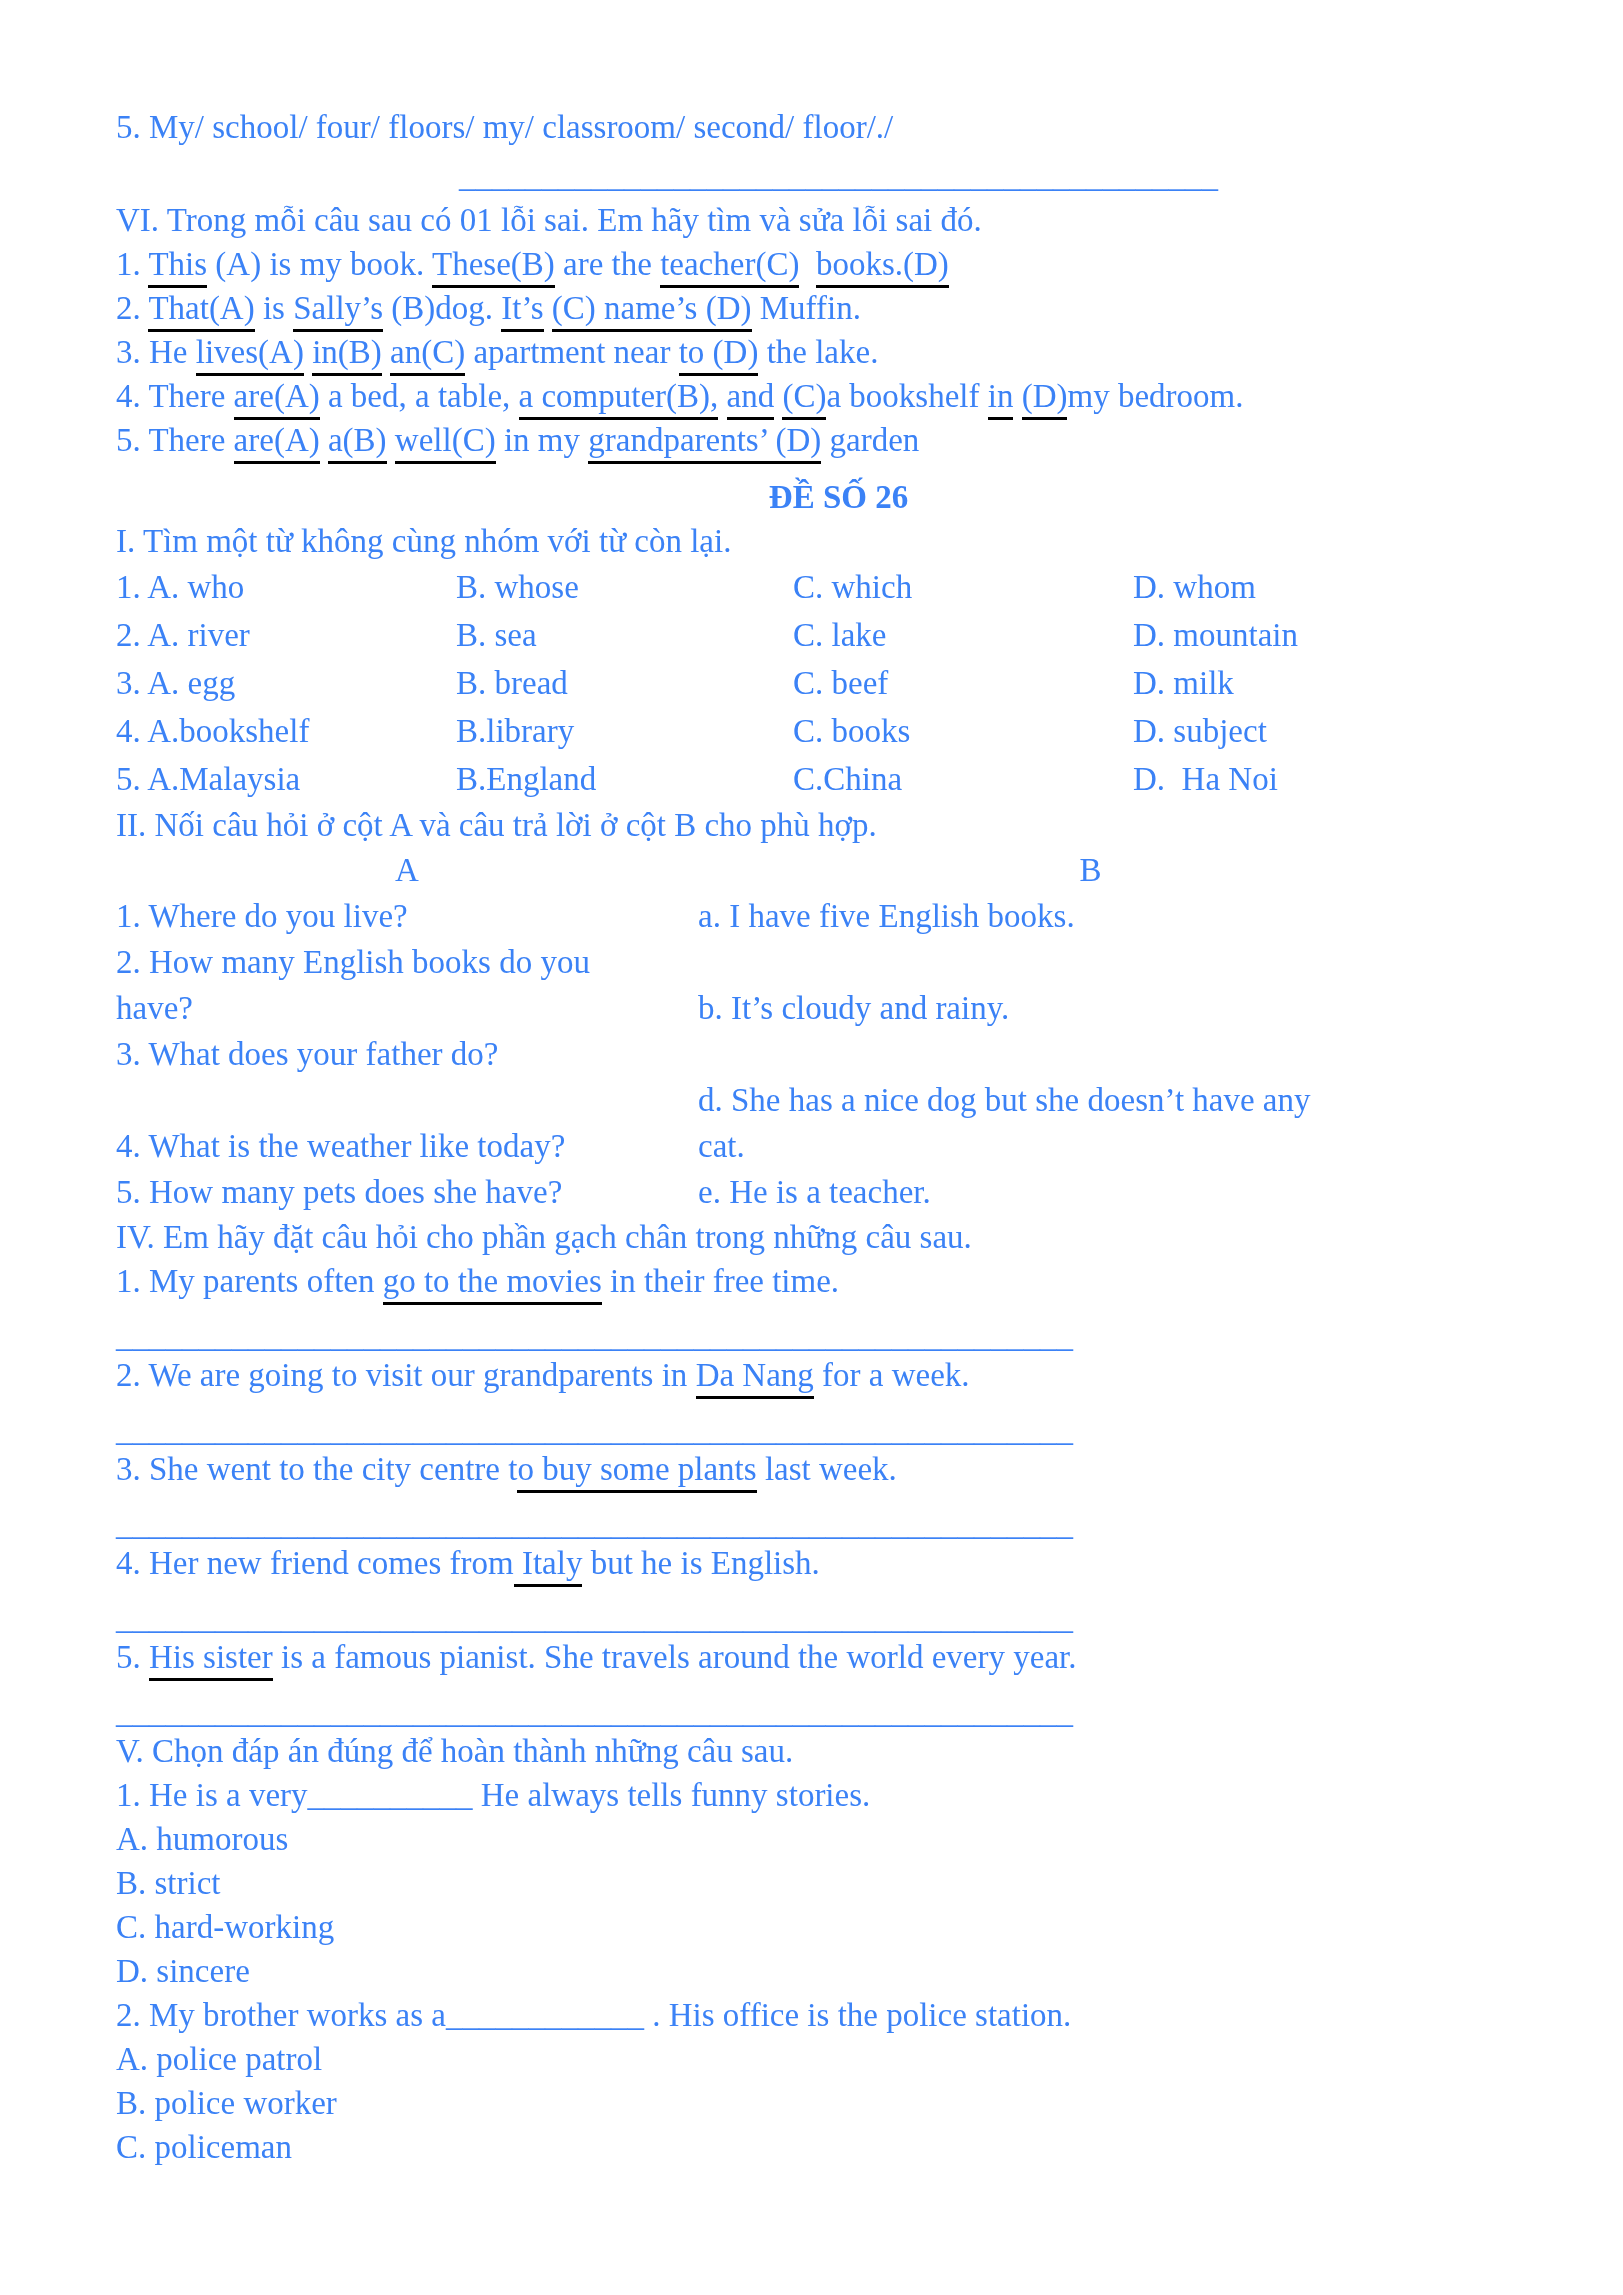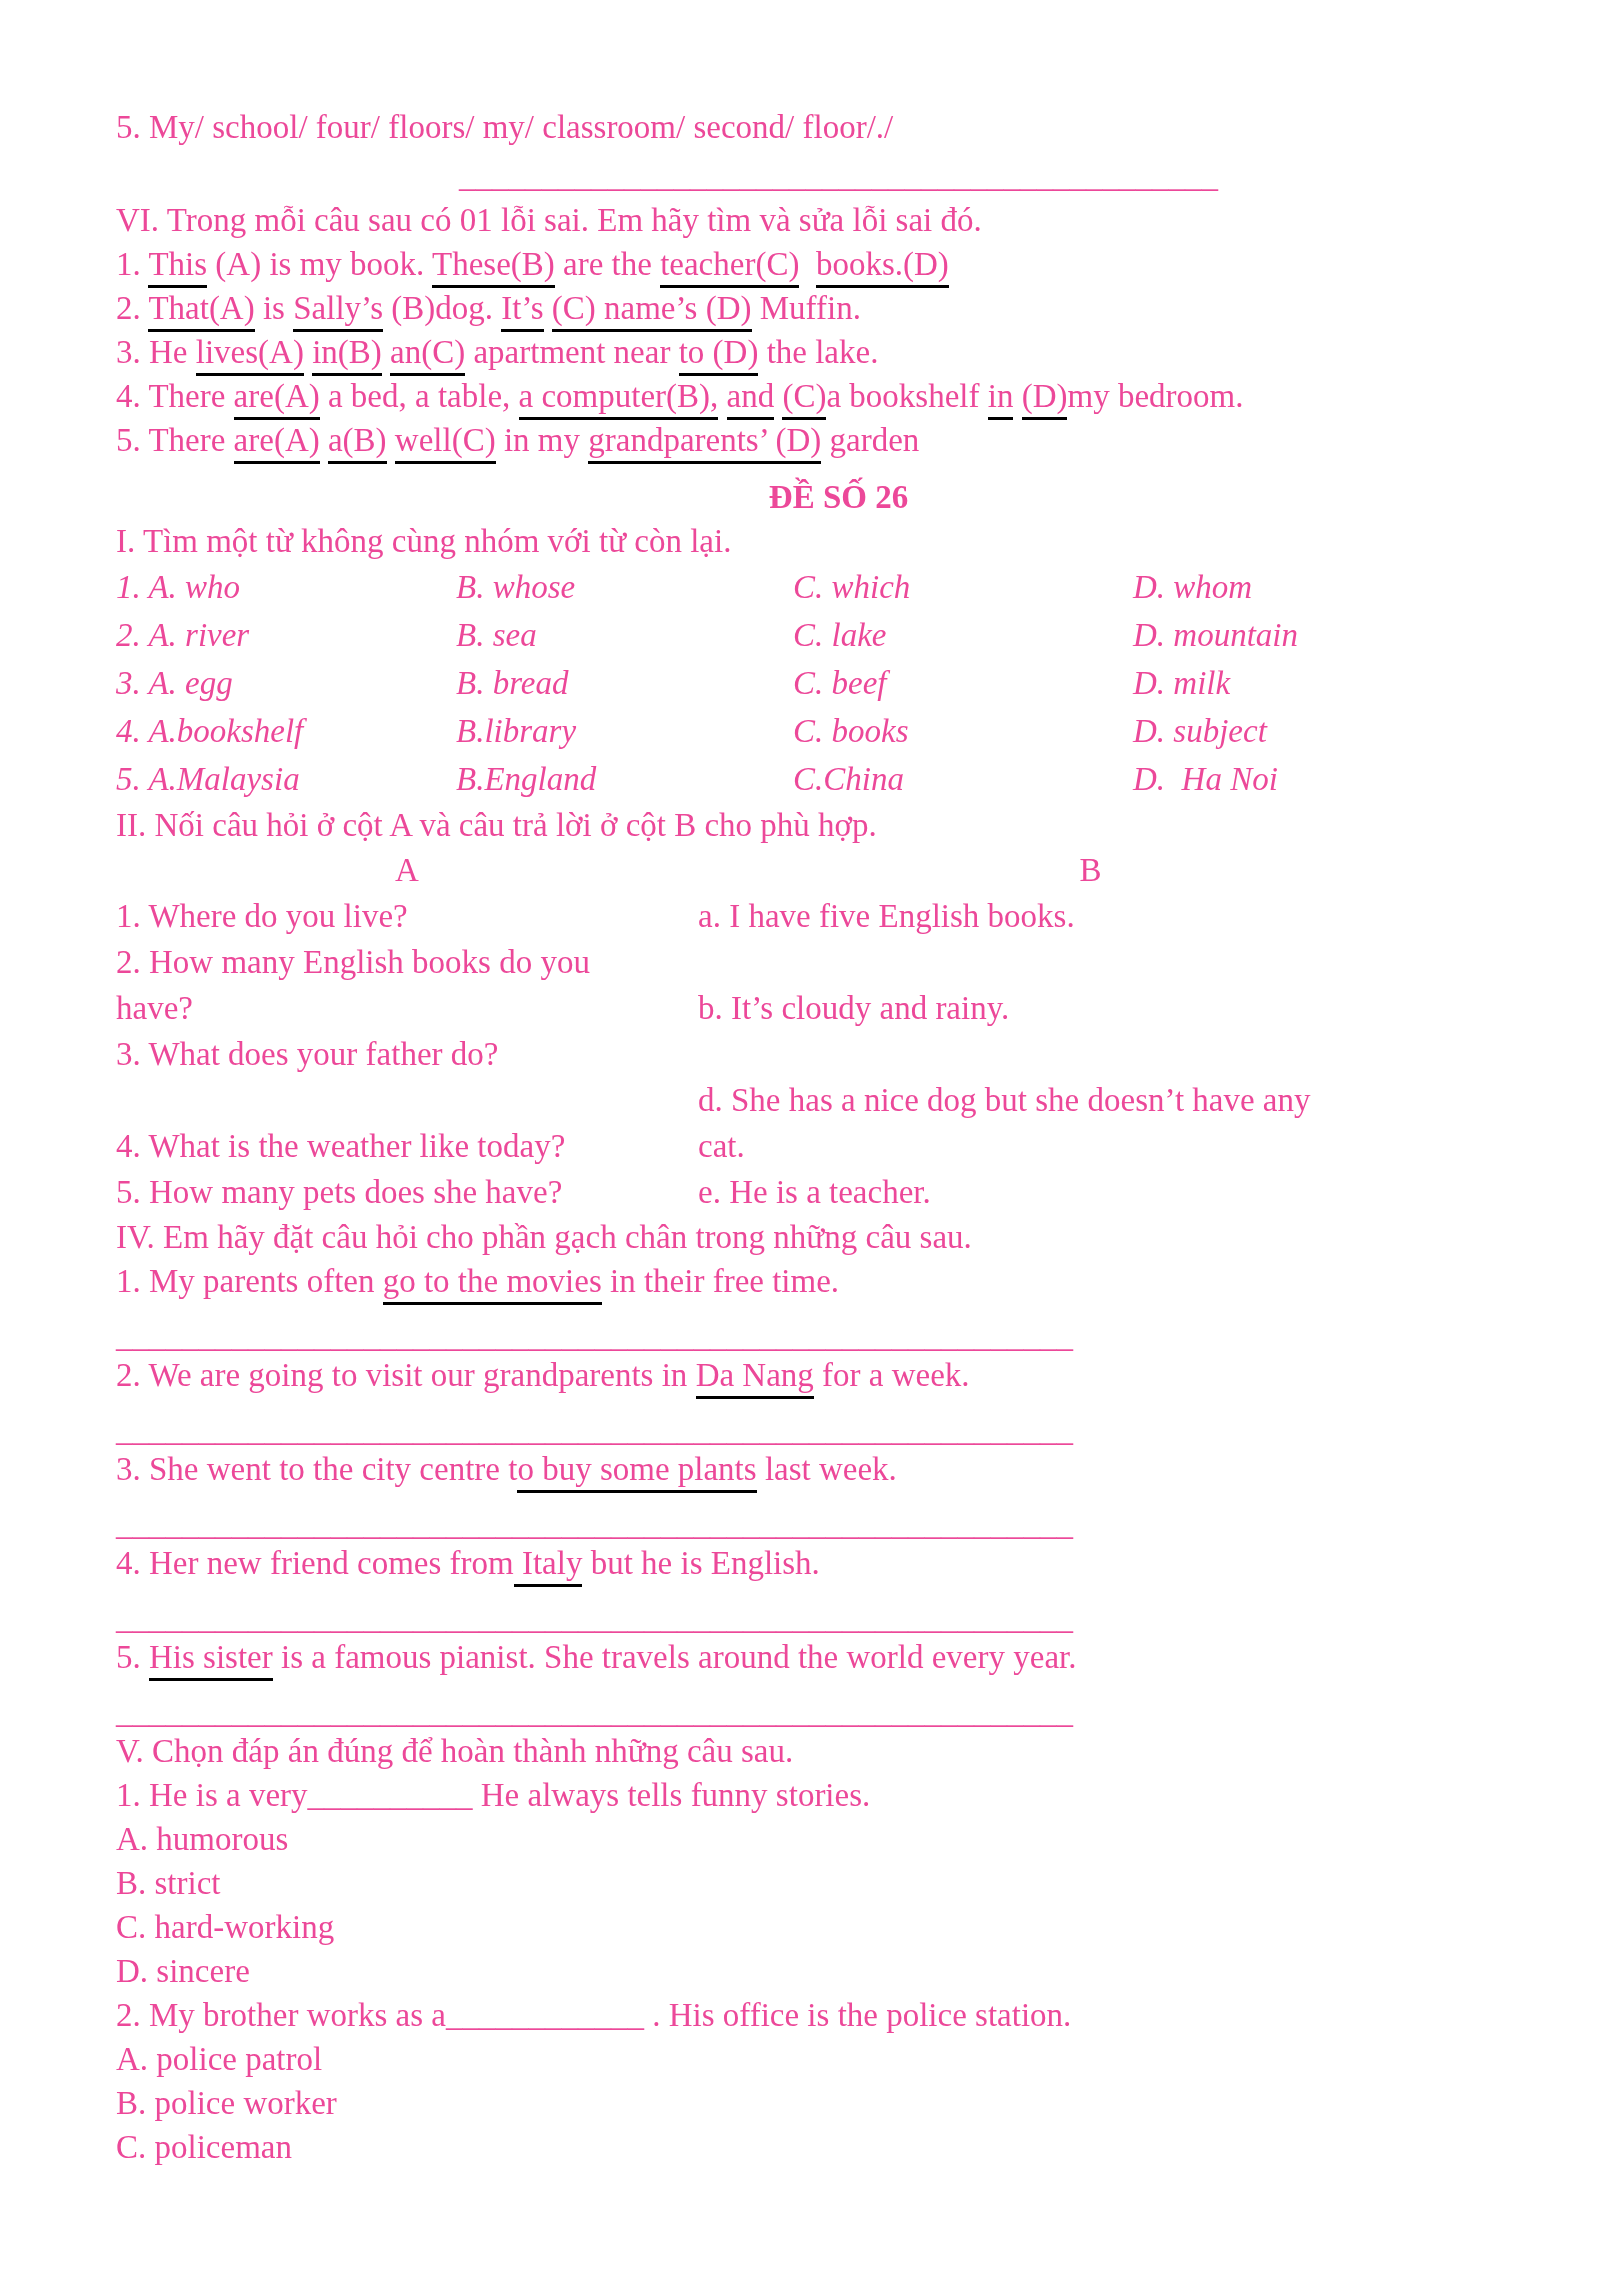--- a/index.html
+++ b/index.html
@@ -1,30 +1,30 @@
 <!DOCTYPE html>
 <html style="font-size:10.5px"><head>
 <meta charset="utf-8">
 <style>
   html,body{margin:0;padding:0;background:#ffffff;}
   .page{
     position:relative;
     width:1623px;height:2295px;
     box-sizing:border-box;
     padding:105px 62px 0 116px;
-    background:#ffffff;color:#ec4899;
+    background:#ffffff;color:#3b82f6;
     font-family:"Liberation Serif", serif;
     font-size:33px;line-height:44px;
     overflow:hidden;
   }
   .line{white-space:pre-wrap;}
   .u{border-bottom:3.9px solid #000;padding-bottom:3.3px;}
   .intro-blank{margin-top:5.2px;white-space:pre;text-align:center;}
   .exam-title{text-align:center;font-weight:700;margin-top:13px;line-height:44px;}
-  .si-row{display:grid;grid-template-columns:340px 337px 340px 1fr;line-height:48px;font-style:italic;}
+  .si-row{display:grid;grid-template-columns:340px 337px 340px 1fr;line-height:48px;}
   .si-cell{white-space:pre;}
   .sii-head{display:flex;line-height:46px;}
   .sii-head-a{width:582px;text-align:center;}
   .sii-head-b{width:785px;text-align:center;}
   .sii-row{display:flex;line-height:46px;align-items:flex-end;}
   .sii-a{width:582px;box-sizing:border-box;padding-right:13px;white-space:pre-line;}
   .sii-b{flex:1;white-space:pre-line;}
   .siv-blank{line-height:33px;margin-top:17px;white-space:pre;}
 </style>
 </head>

